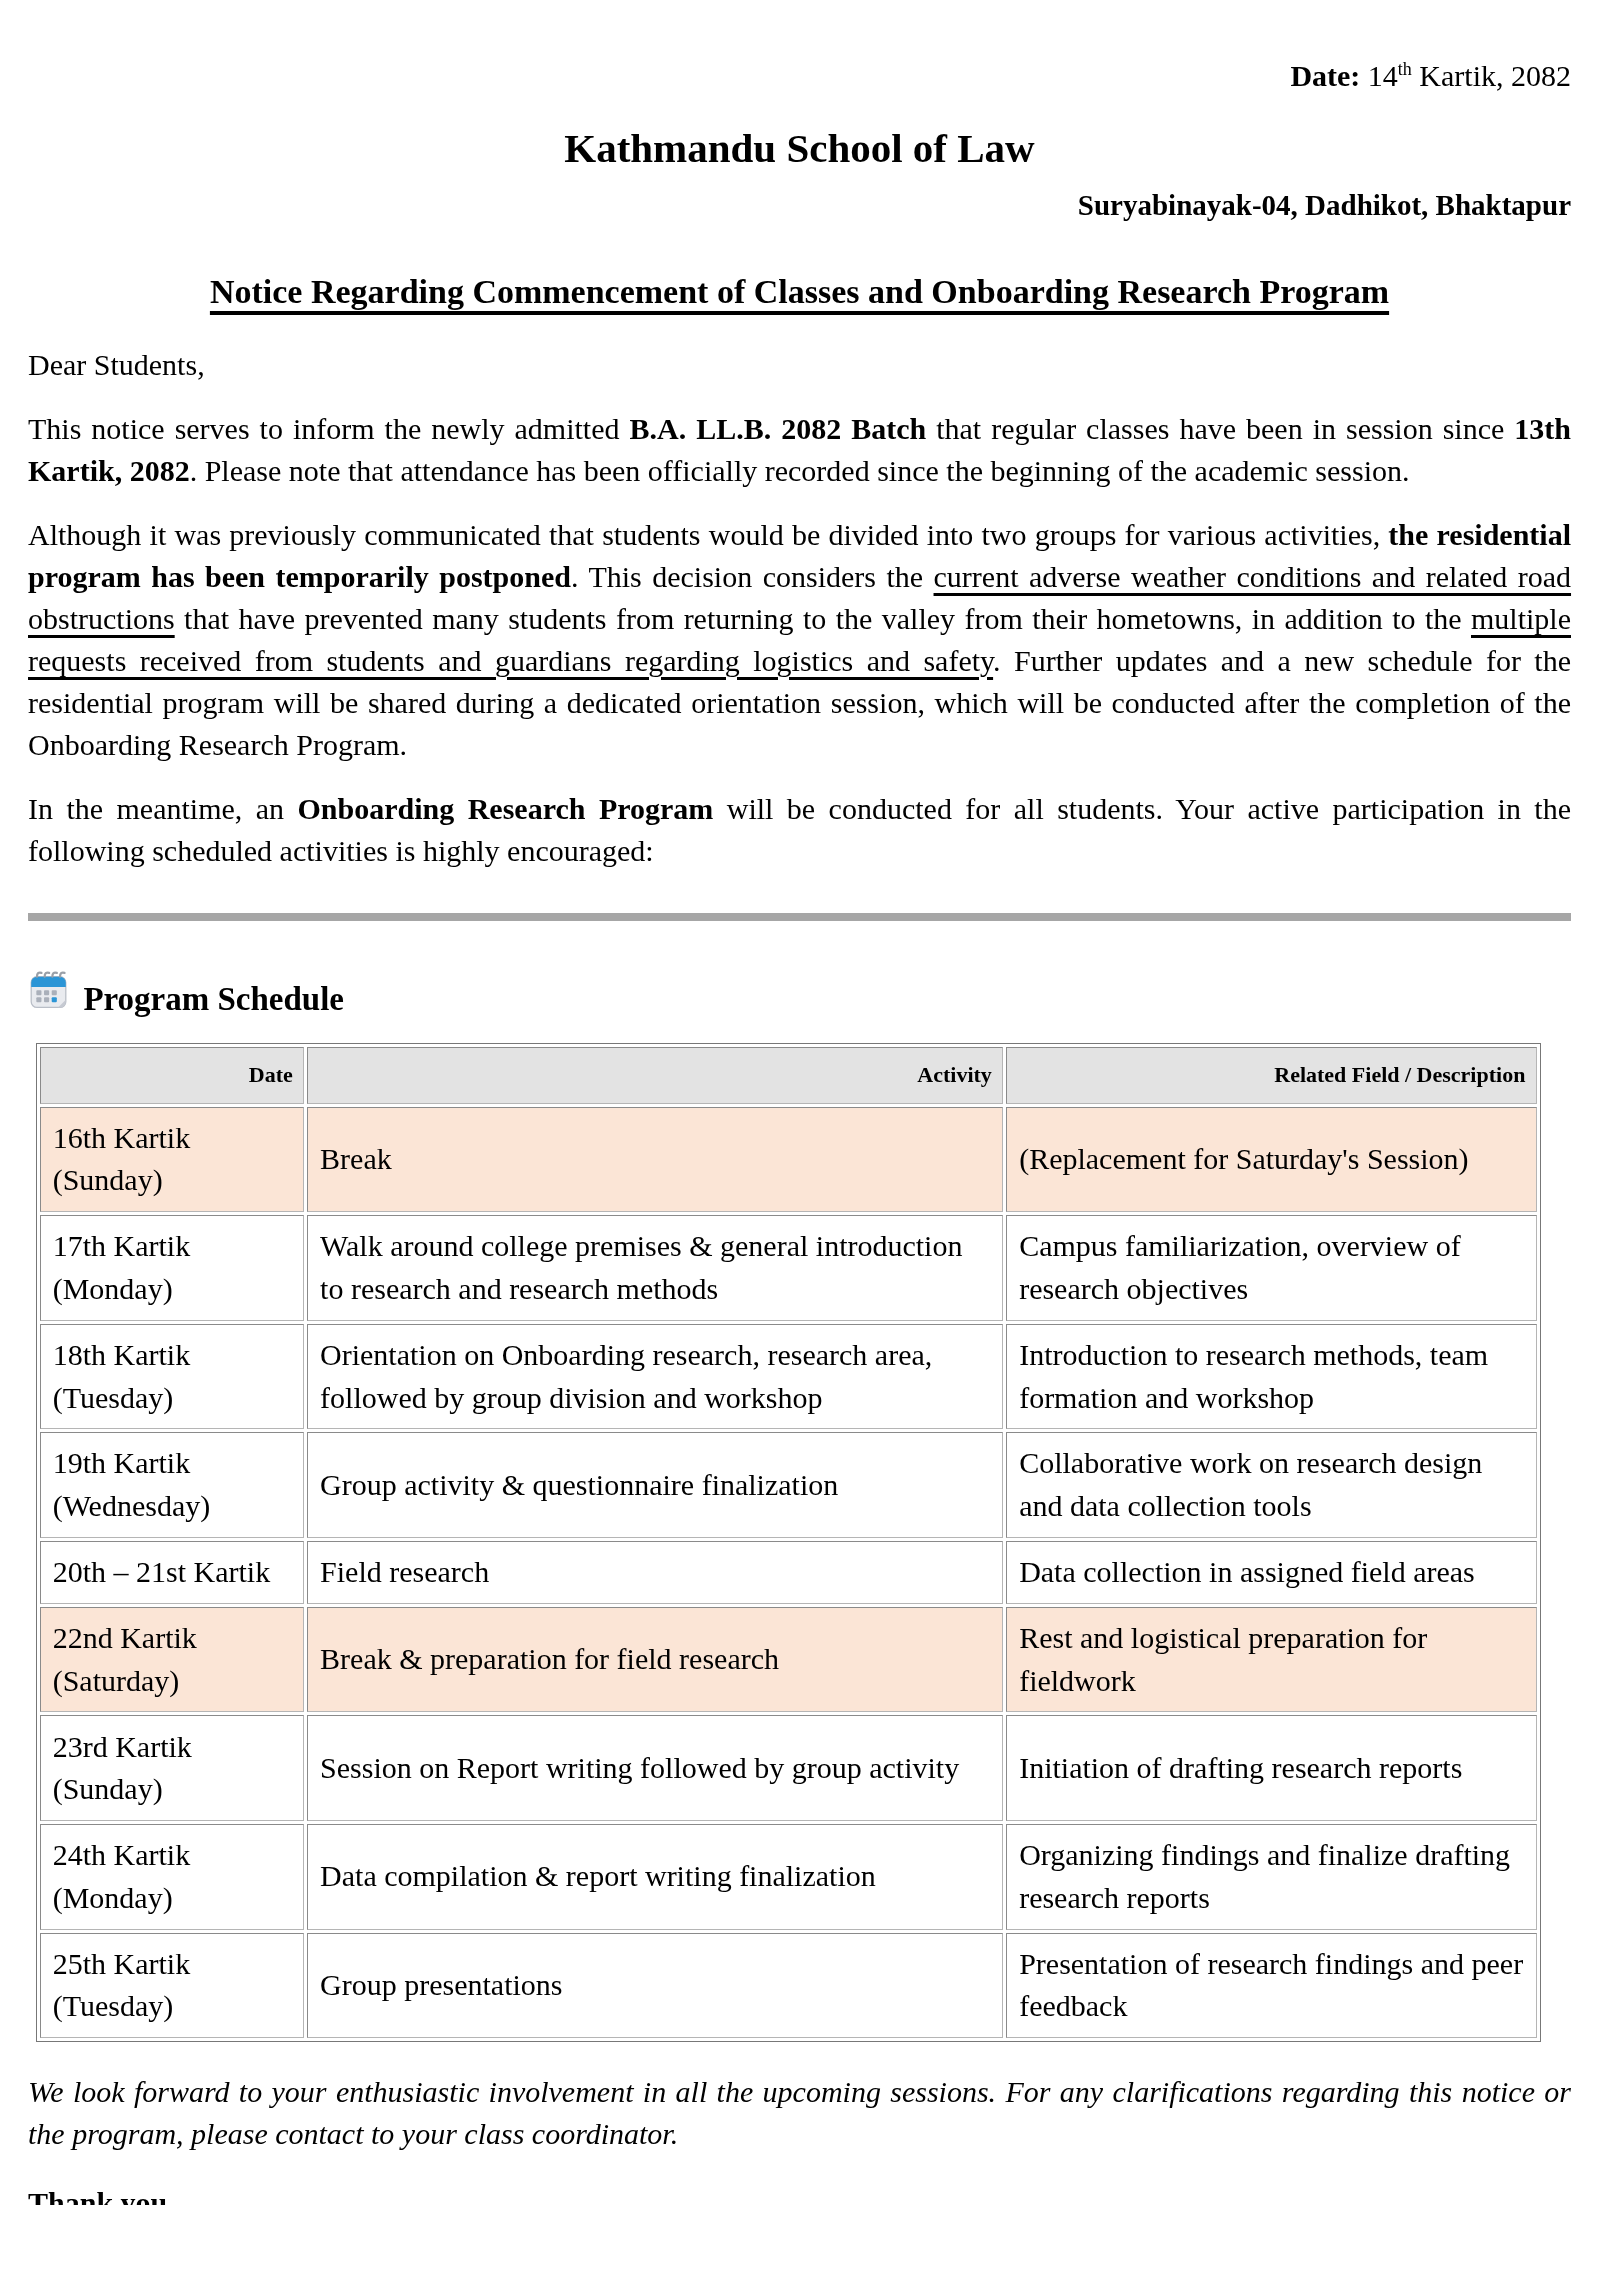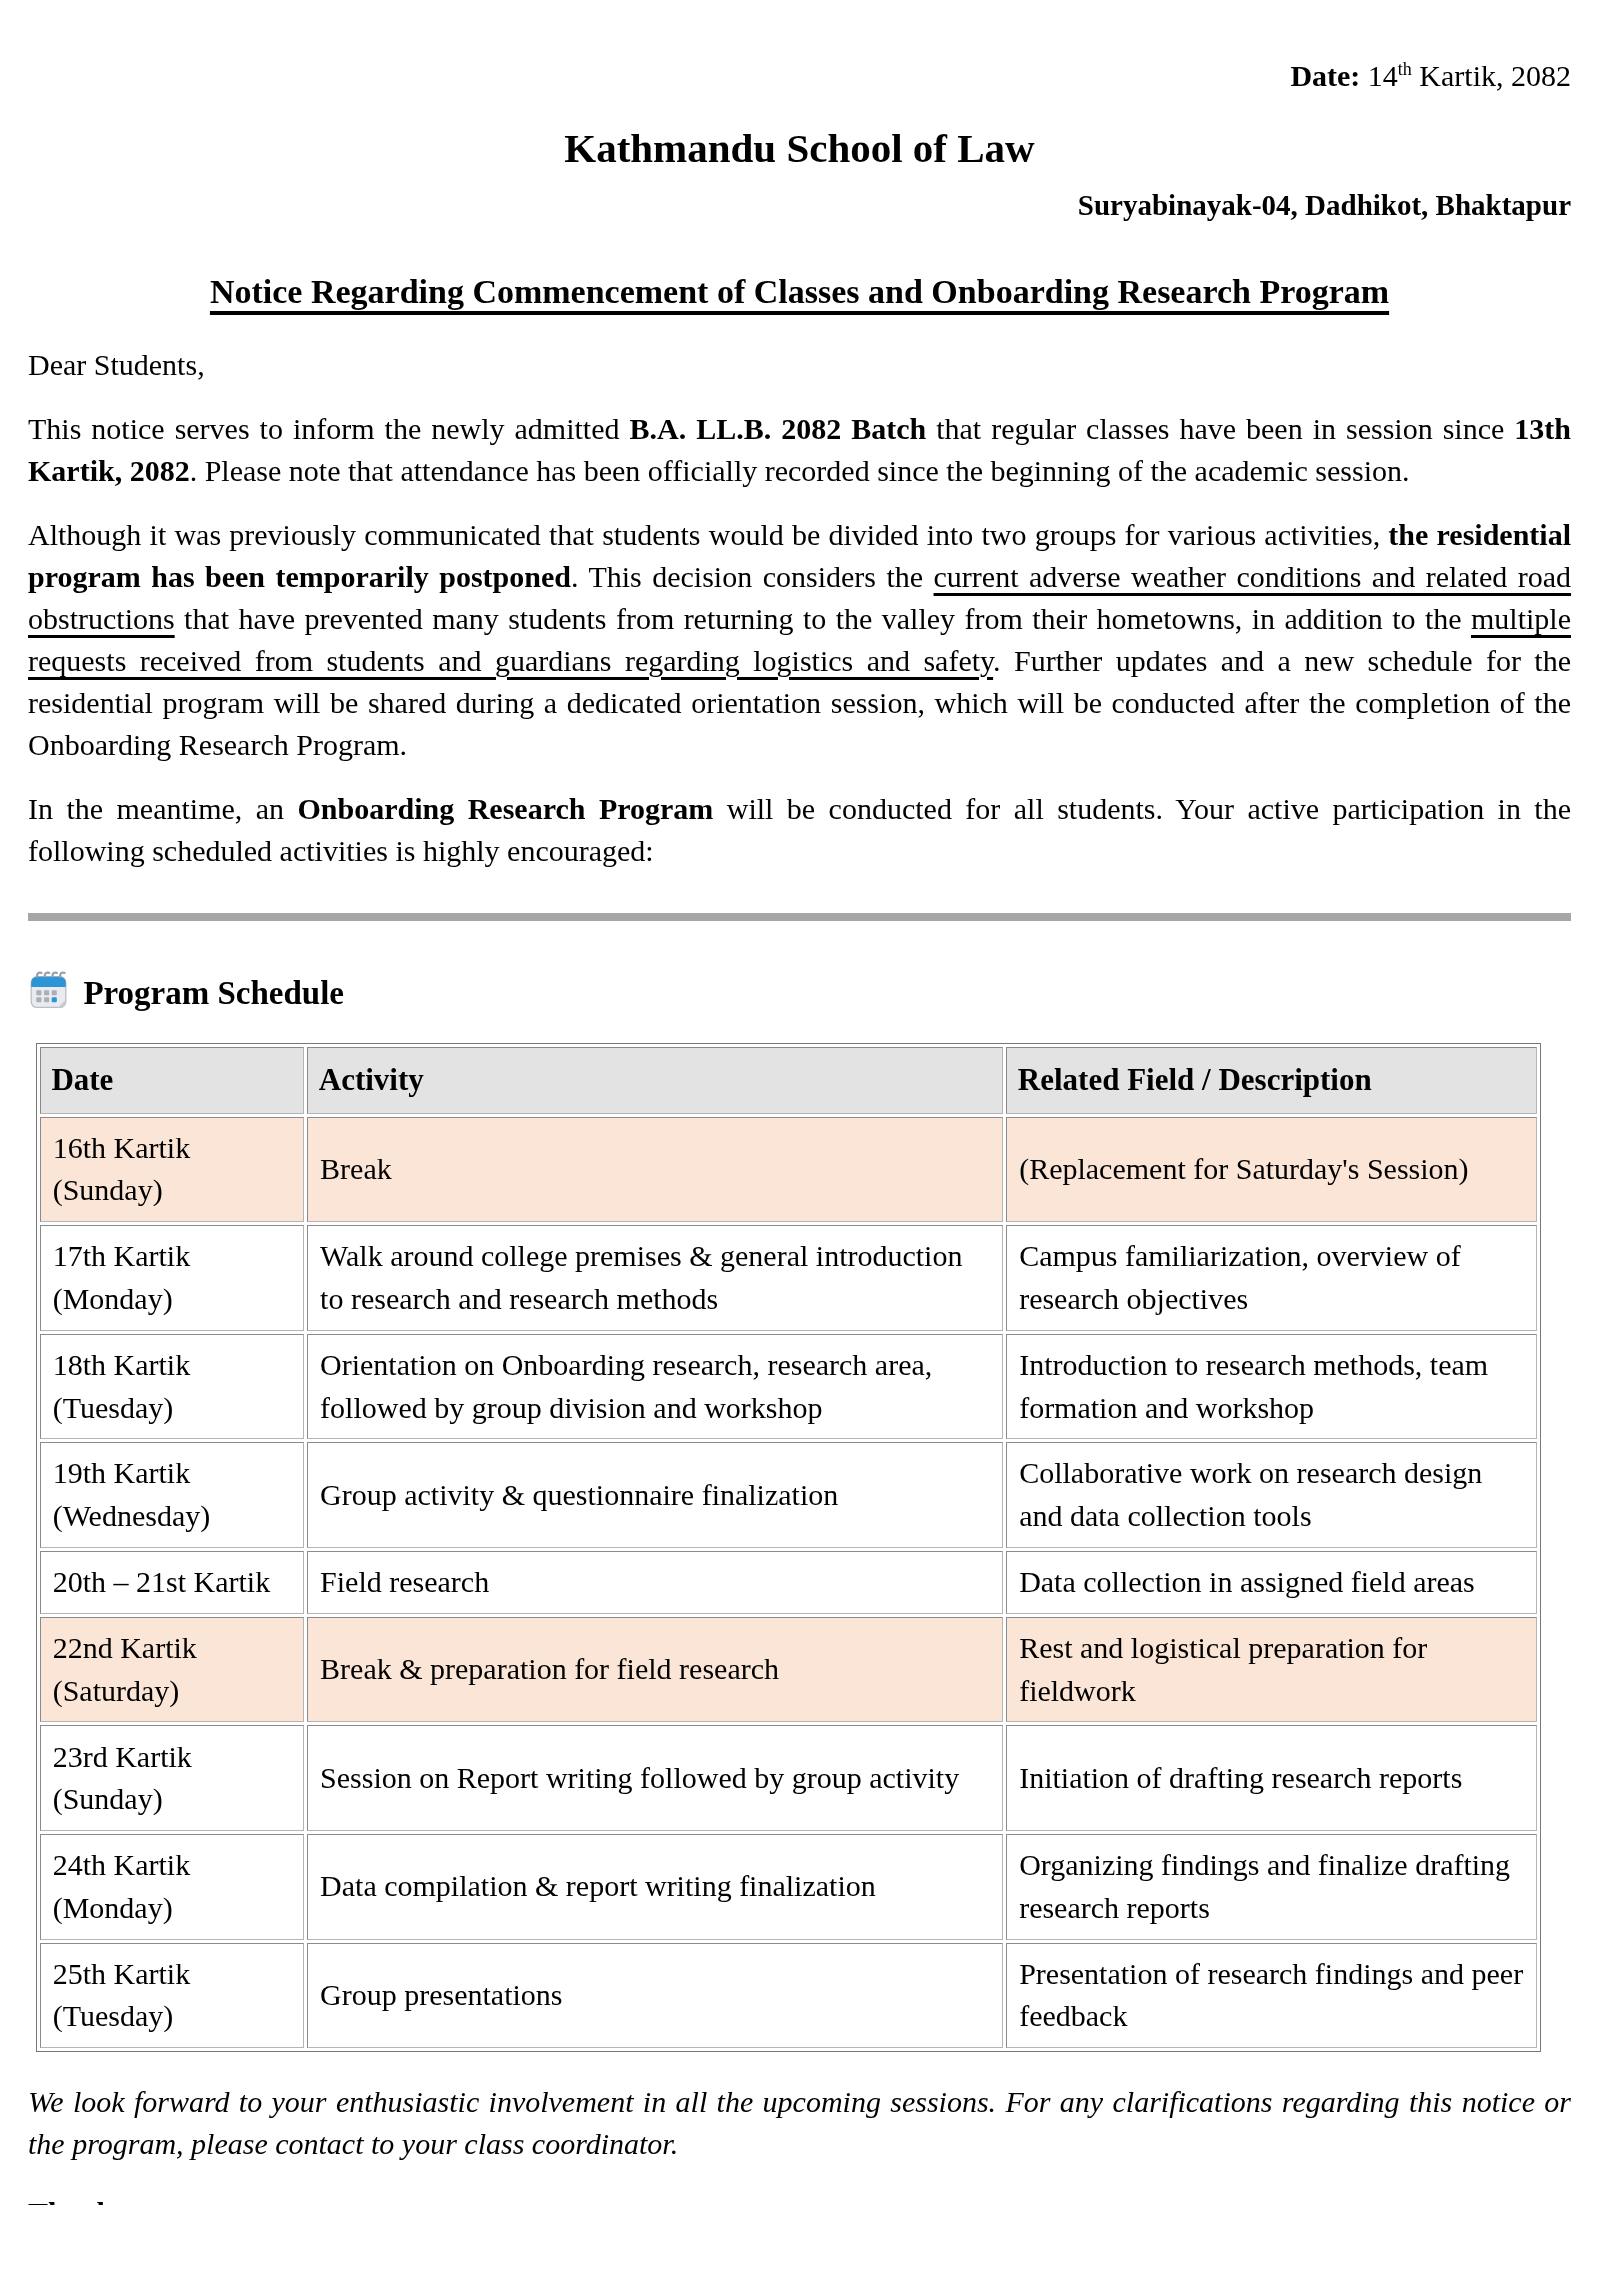--- a/index.html
+++ b/index.html
@@ -66,40 +66,40 @@
   .salutation{text-align:left;}
   .divider{
     height:7.9px;
     background:var(--dividerGray);
     margin-top:41px;
     border:none;
   }
   .sched-heading{
     margin-top:48px;
     display:flex;
-    align-items:center;
+    align-items:flex-end;
     gap:14.4px;
     font-size:33px;
     font-weight:bold;
   }
   .cal-icon{flex:0 0 auto;display:inline-block;}
   table.schedule{
     width:1505px;
     margin-top:25px;
     margin-left:7.9px;
     border-collapse:separate;
     border-spacing:3.3px;
     border:1.3px solid #777777;
     background:var(--paper);
   }
   table.schedule th{
     background:var(--headerGray);
-    font-size:31px;
-    font-weight:bold;
-    text-align:left;
+    font-size:22px;
+    font-weight:bold;
+    text-align:right;
     padding:14.4px 10.5px;
     border:1.3px solid var(--borderGray);
     border-bottom-color:#b5b5b5;
     border-right-color:#b5b5b5;
   }
   table.schedule td{
     font-size:30px;
     line-height:1.42;
     padding:9.2px 11.8px;
     border:1.3px solid var(--borderGray);

